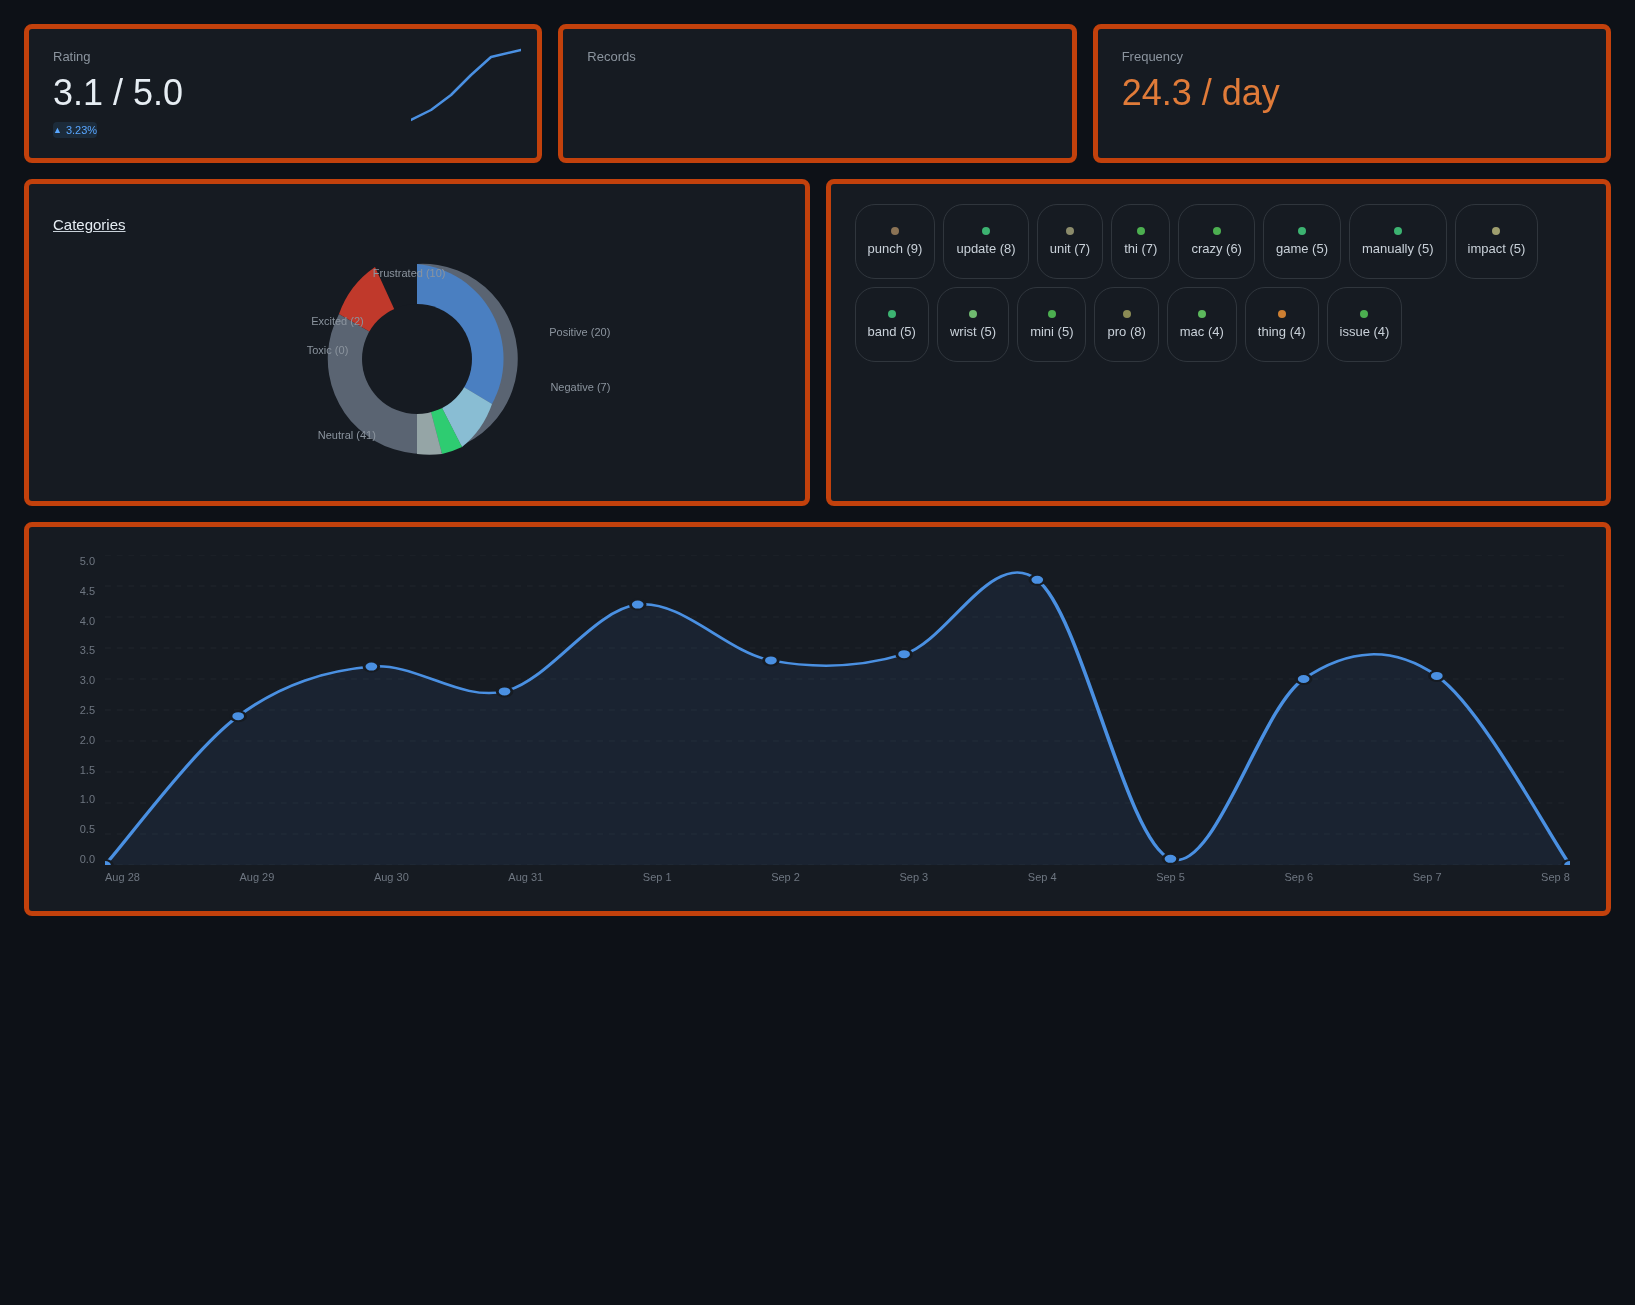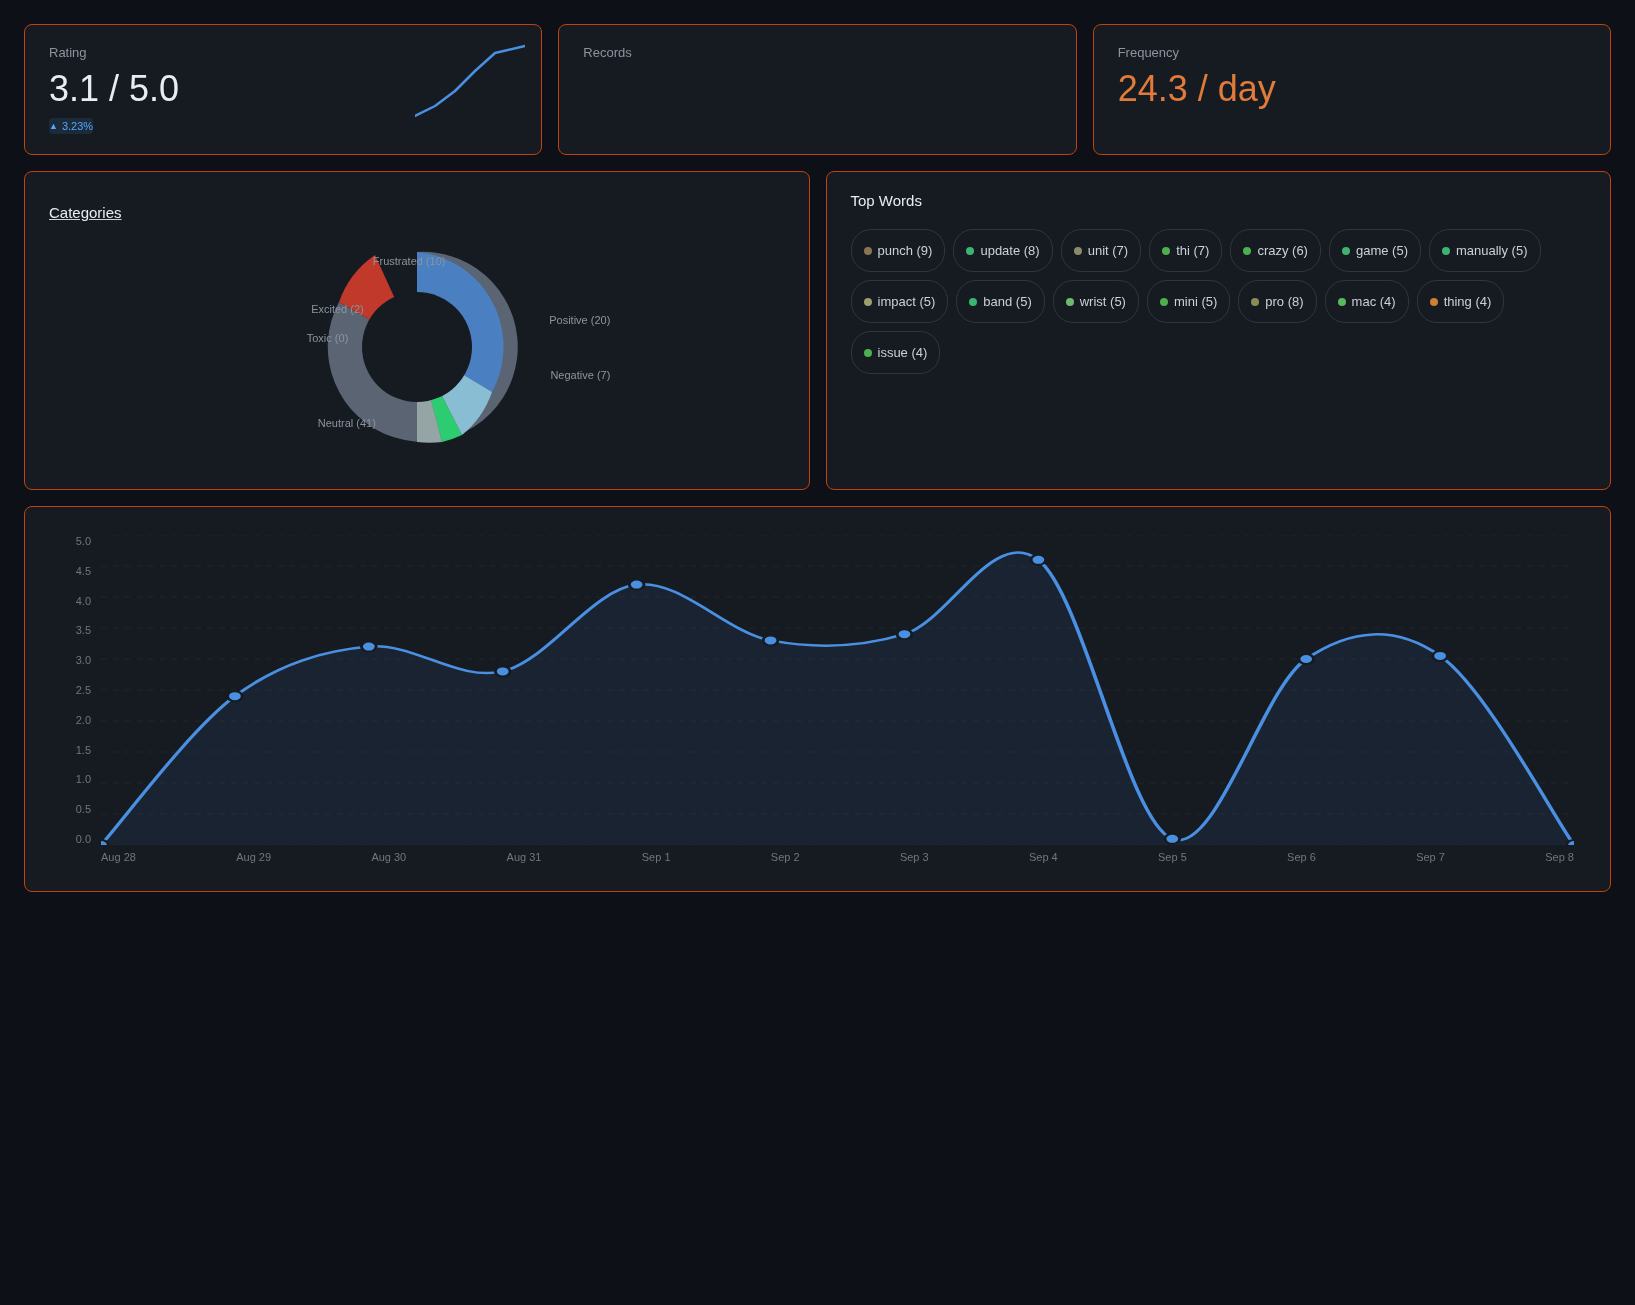--- a/index.html
+++ b/index.html
@@ -13,21 +13,21 @@
 
     .top-row {
       display: grid;
       grid-template-columns: 1fr 1fr 1fr;
       gap: 16px;
       margin-bottom: 16px;
     }
 
     .card {
       background: #161b22;
-      border: 1px solid #c2410c;
+      border: 5px solid #c2410c;
       border-radius: 8px;
       padding: 20px 24px;
     }
 
     .card-label {
       font-size: 13px;
       color: #8b949e;
       margin-bottom: 8px;
     }
 
@@ -113,23 +113,24 @@
       flex-wrap: wrap;
       gap: 8px;
     }
 
     .word-badge {
       display: inline-flex;
       align-items: center;
       gap: 6px;
       border: 1px solid #30363d;
       border-radius: 20px;
-      padding: 13px 12px;
+      padding: 22px 12px;
       font-size: 13px;
       color: #c9d1d9;
+      flex-direction: column;
     }
 
     .word-dot {
       width: 8px;
       height: 8px;
       border-radius: 50%;
       flex-shrink: 0;
     }
 
     .chart-card {
@@ -235,21 +236,20 @@
         <div style="position:absolute;top:30%;left:2%;font-size:11px;color:#8b949e;">Excited (2)</div>
         <div style="position:absolute;top:43%;left:0%;font-size:11px;color:#8b949e;">Toxic (0)</div>
         <div style="position:absolute;top:35%;right:-38%;font-size:11px;color:#8b949e;">Positive (20)</div>
         <div style="position:absolute;top:60%;right:-38%;font-size:11px;color:#8b949e;">Negative (7)</div>
         <div style="position:absolute;top:82%;left:5%;font-size:11px;color:#8b949e;">Neutral (41)</div>
       </div>
     </div>
   </div>
 
   <div class="card top-words-card">
-    <div class="card-label">Top Words</div>
     <div class="words-grid" id="words-grid">
         <div class="word-badge">
           <span class="word-dot" style="background-color: rgb(139, 115, 85);"></span>
           <span>punch (9)</span>
         </div>
         <div class="word-badge">
           <span class="word-dot" style="background-color: rgb(60, 179, 113);"></span>
           <span>update (8)</span>
         </div>
         <div class="word-badge">

